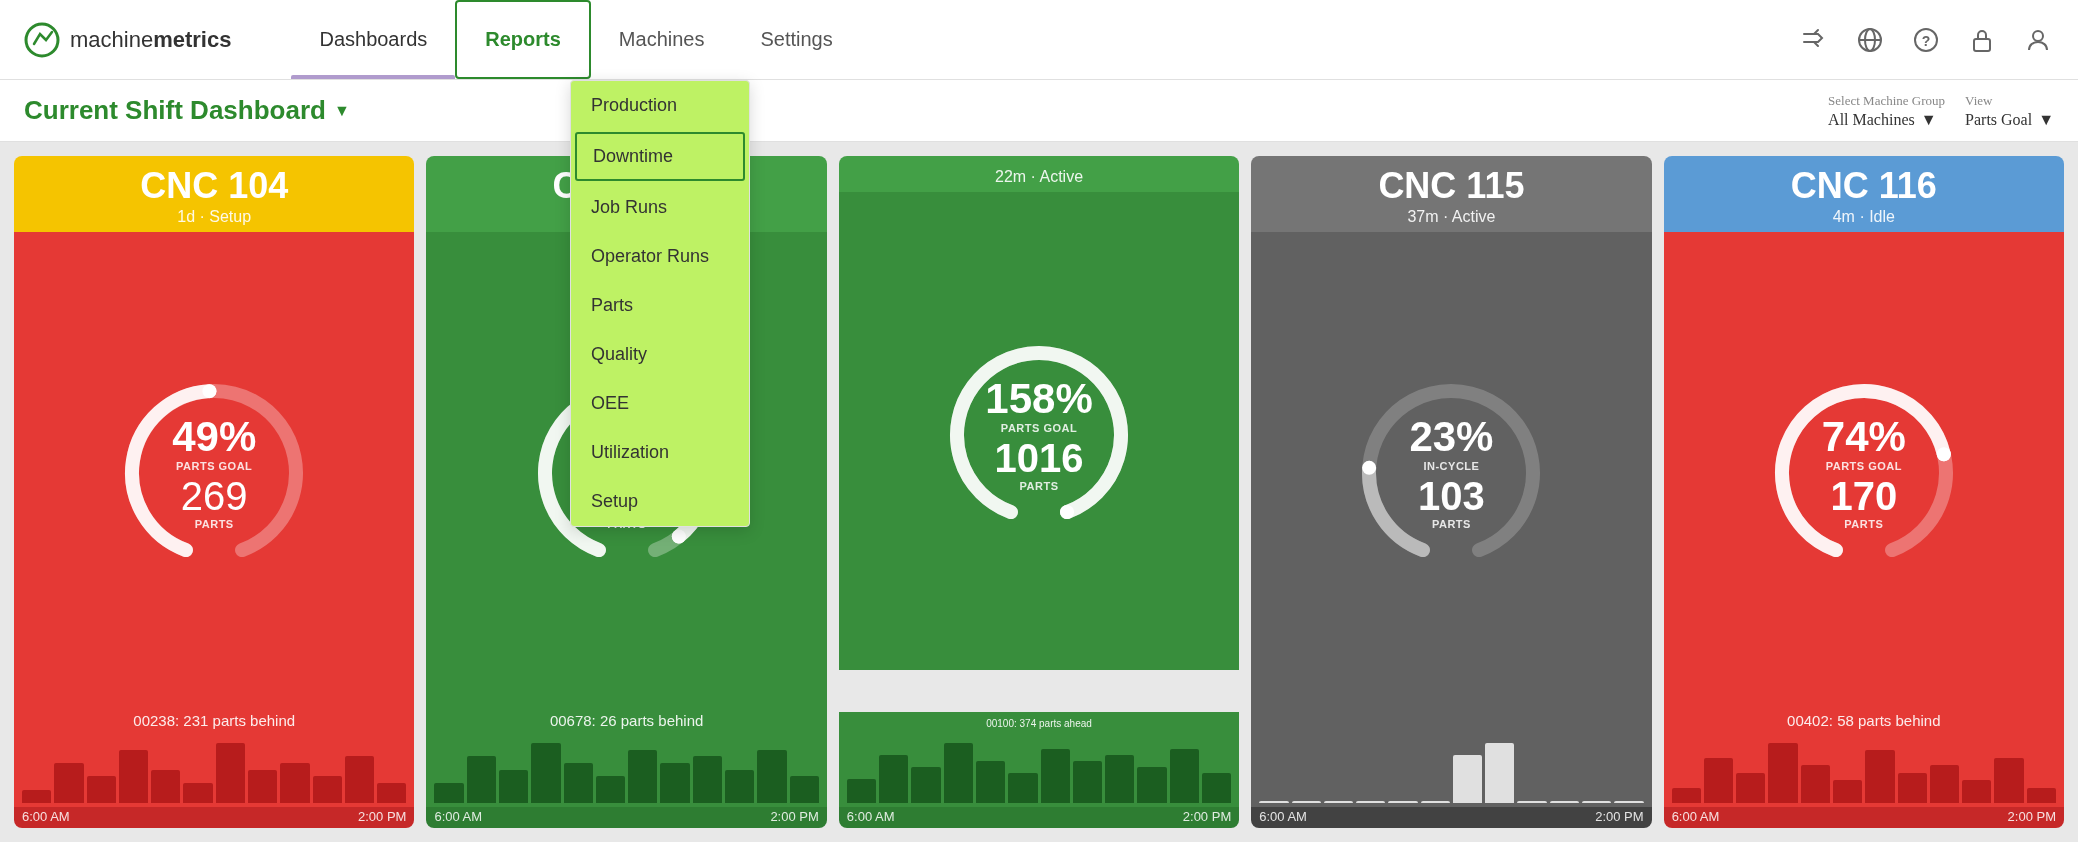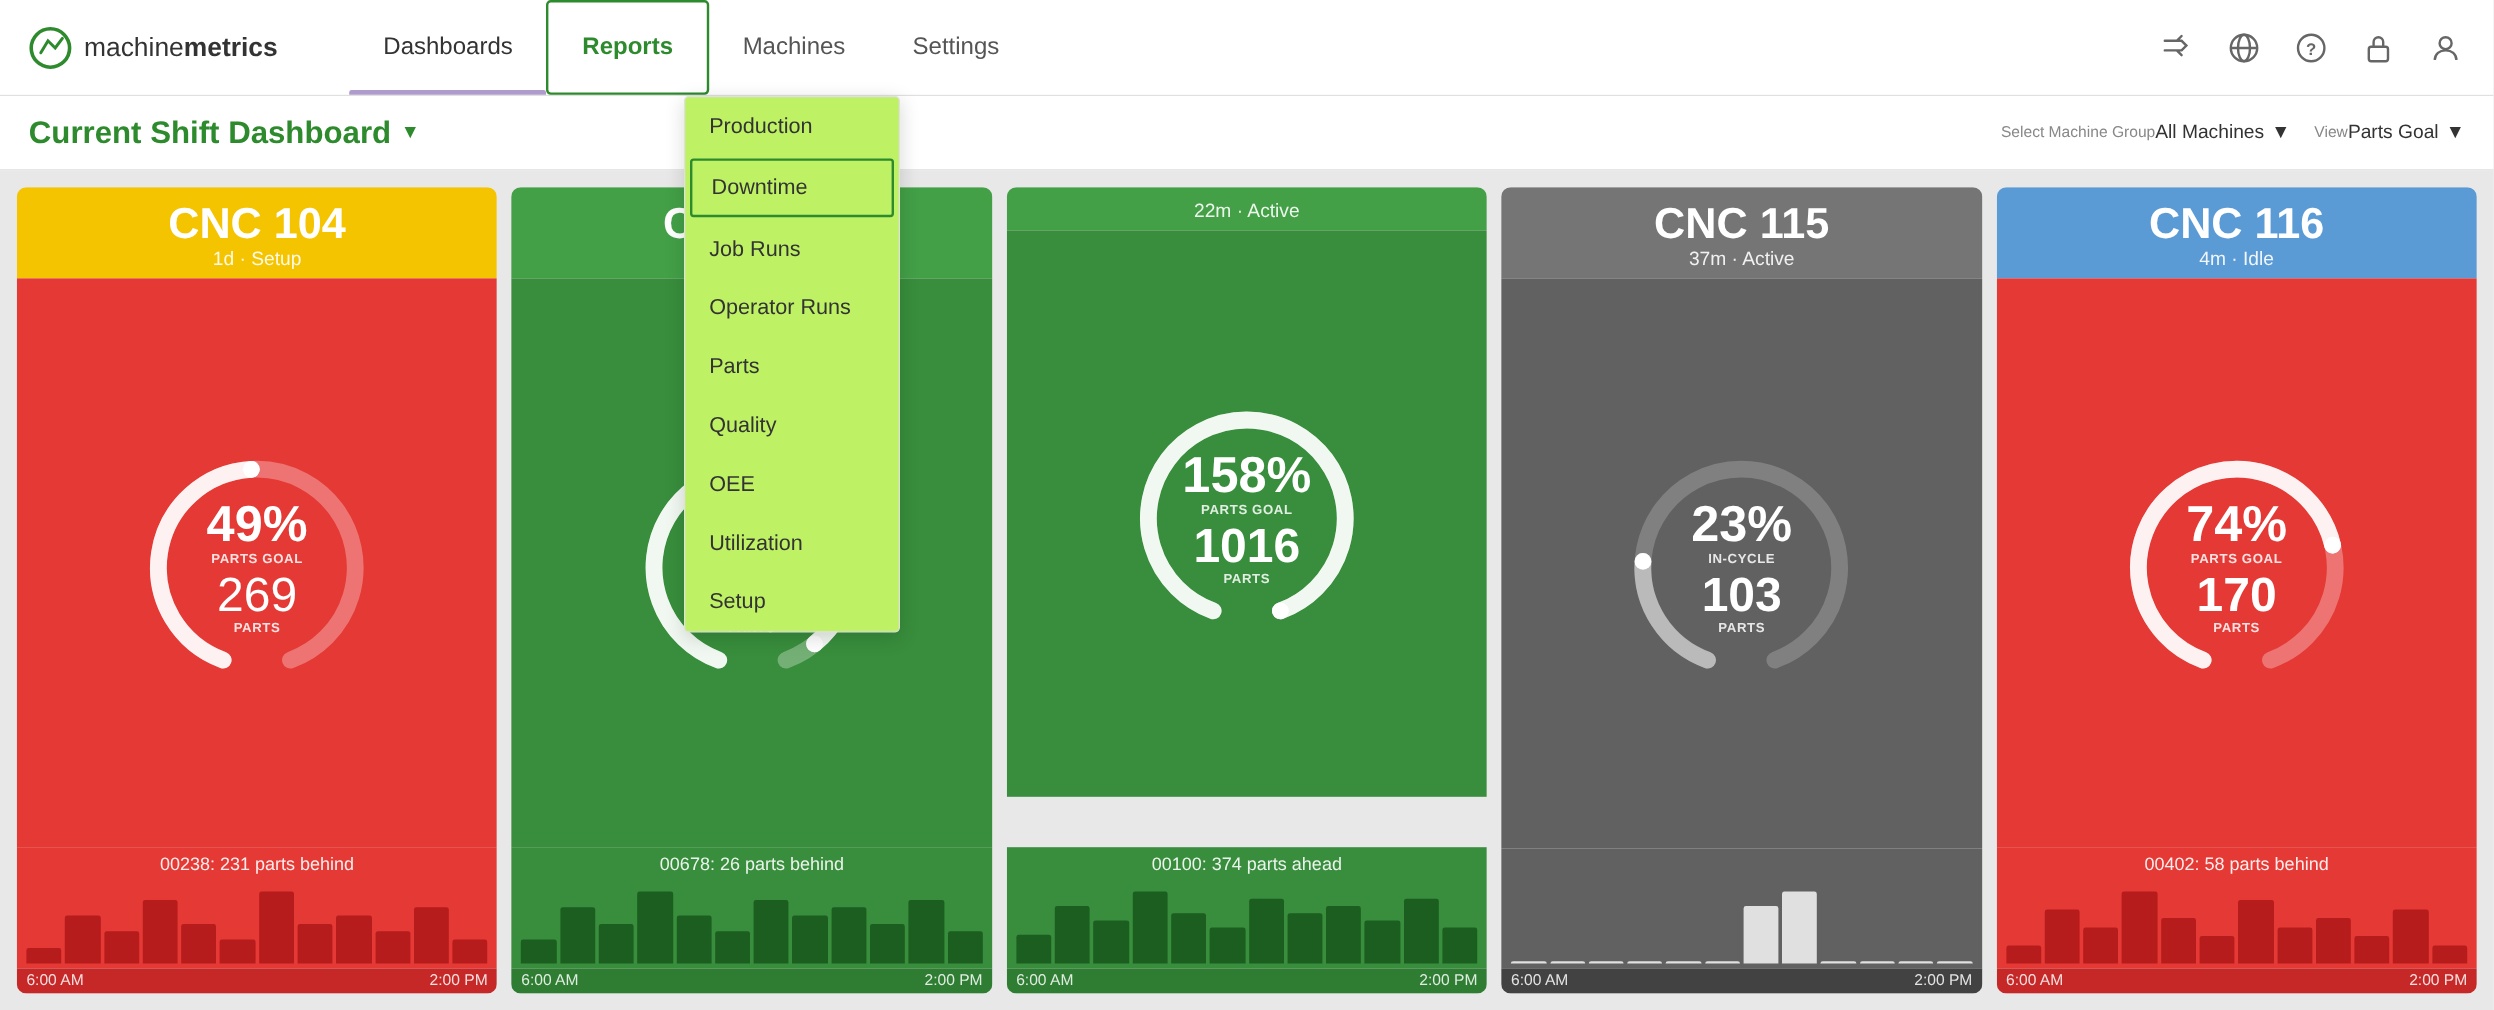--- a/index.html
+++ b/index.html
@@ -101,22 +101,23 @@
       align-items: center;
       gap: 8px;
     }
     .sub-header-right {
       display: flex;
       align-items: center;
       gap: 20px;
     }
     .select-group {
       display: flex;
-      flex-direction: row;
+      flex-direction: column;
       align-items: flex-start;
+      font-family: Liberation Serif, serif;
     }
     .select-label {
       font-size: 13px;
       color: #888;
       margin-bottom: 2px;
     }
     .select-control {
       font-size: 16px;
       color: #333;
       border: none;
@@ -389,21 +390,21 @@
           <circle cx="128.04565175270483" cy="177.05479490444446" r="7" fill="#fff"></circle>
         </svg>
         <div style="position:absolute; top:50%; left:50%; transform:translate(-50%,-50%); text-align:center;">
           <div style="font-size:42px; font-weight:700; color:#fff; line-height:1;">158%</div>
           <div style="font-size:11px; color:rgba(255,255,255,0.85); font-weight:700; letter-spacing:0.5px; margin:2px 0;">PARTS GOAL</div>
           <div style="font-size:40px; font-weight:700; color:#fff; line-height:1.1;">1016</div>
           <div style="font-size:11px; color:rgba(255,255,255,0.85); font-weight:700; letter-spacing:0.5px;">PARTS</div>
         </div>
       </div>
     </div>
-    <div style="background:#388e3c; padding:6px 10px; font-size:15px; color:rgba(255,255,255,0.9); text-align:center;margin-top:42px;">00100: 374 parts ahead</div>
+    <div style="background:#388e3c; padding:6px 10px; font-size:10px; color:rgba(255,255,255,0.9); text-align:center;margin-top:42px;">00100: 374 parts ahead</div>
     <div style="background:#388e3c; height:72px; display:flex; align-items:flex-end; padding:4px 8px 4px; gap:3px;">
       <div class="bar" style="flex:1; height:24px; background:#1b5e20; border-radius:2px 2px 0 0;"></div>
         <div class="bar" style="flex:1; height:48px; background:#1b5e20; border-radius:2px 2px 0 0;"></div>
         <div class="bar" style="flex:1; height:36px; background:#1b5e20; border-radius:2px 2px 0 0;"></div>
         <div class="bar" style="flex:1; height:60px; background:#1b5e20; border-radius:2px 2px 0 0;"></div>
         <div class="bar" style="flex:1; height:42px; background:#1b5e20; border-radius:2px 2px 0 0;"></div>
         <div class="bar" style="flex:1; height:30px; background:#1b5e20; border-radius:2px 2px 0 0;"></div>
         <div class="bar" style="flex:1; height:54px; background:#1b5e20; border-radius:2px 2px 0 0;"></div>
         <div class="bar" style="flex:1; height:42px; background:#1b5e20; border-radius:2px 2px 0 0;"></div>
         <div class="bar" style="flex:1; height:48px; background:#1b5e20; border-radius:2px 2px 0 0;"></div>

